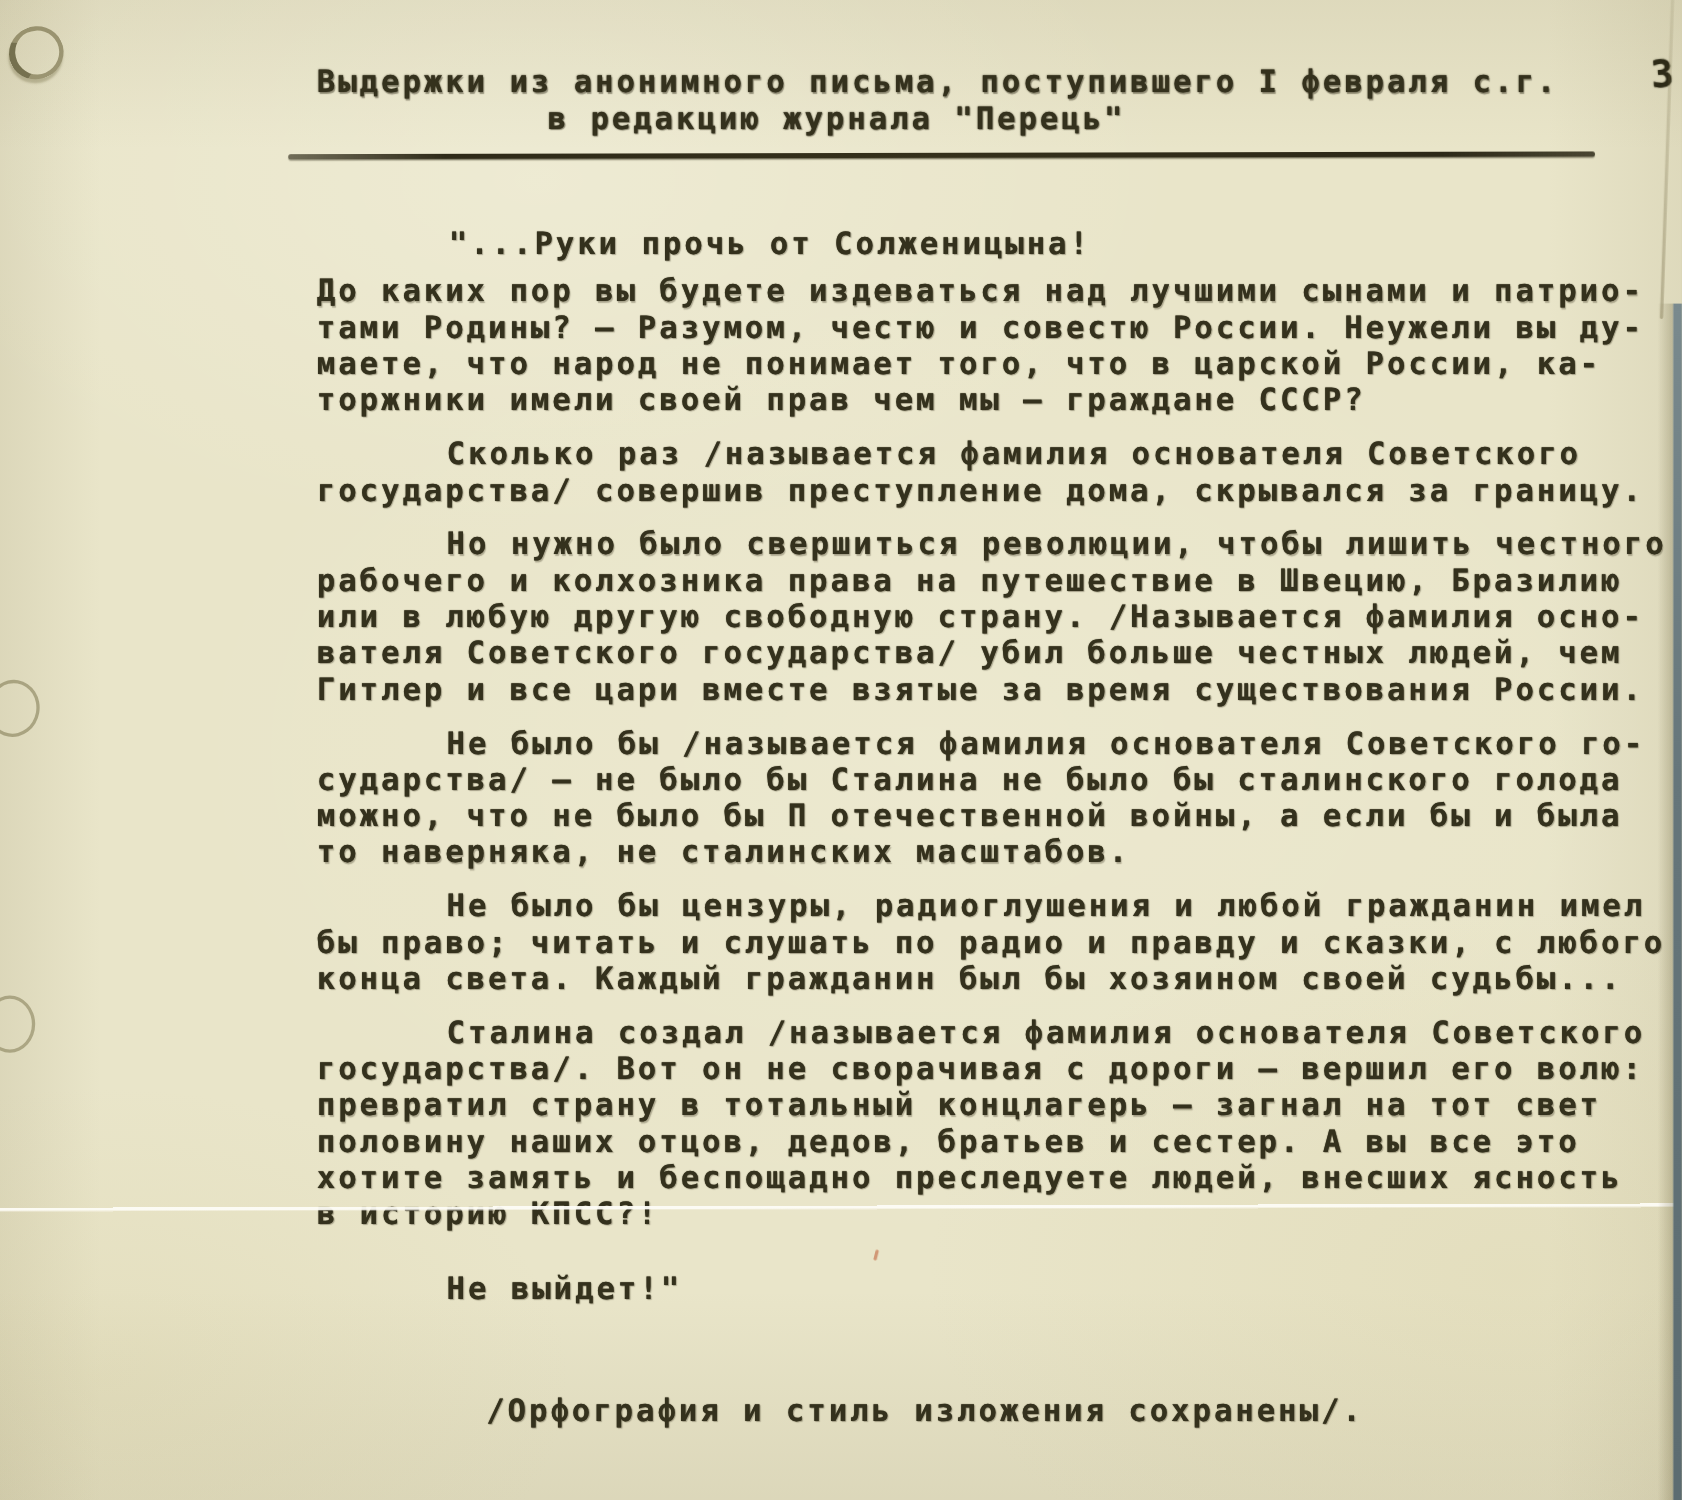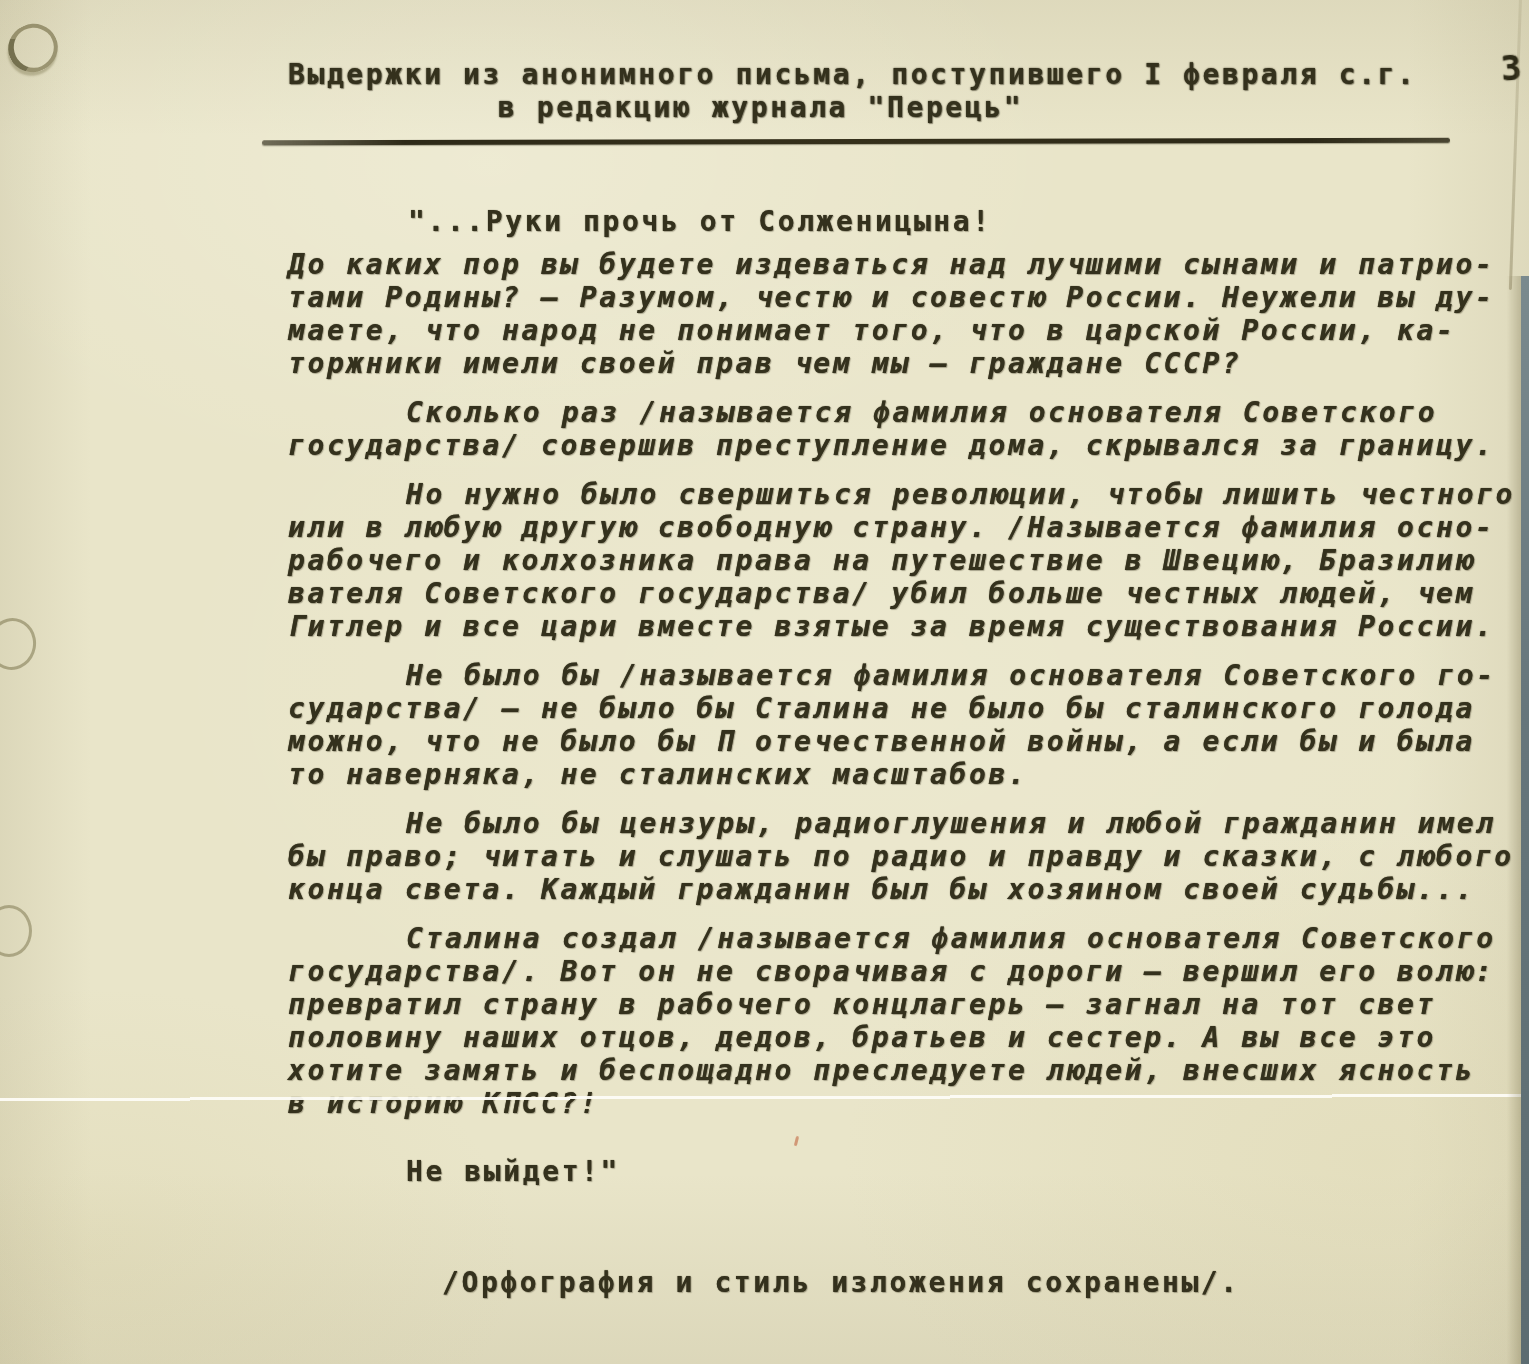--- a/index.html
+++ b/index.html
@@ -44,21 +44,21 @@
     position: absolute; left: -26px; top: 81px; width: 1188px; height: 5px;
     border-radius: 3px;
     background: linear-gradient(90deg, rgba(46,42,24,0.65), #2e2a18 12%, #35301b 50%, #2c2817 88%, rgba(46,42,24,0.85));
     box-shadow: 0 1px 1px rgba(46,42,24,0.35);
     transform: rotate(-0.12deg);
   }
 
   .title { position: absolute; left: 0; top: 147px; text-indent: 120px; }
 
   .letter-body { position: absolute; left: 0; top: 190px; width: 1235px; }
-  .paragraph { margin-bottom: 16px; font-style: italic; }
+  .paragraph { margin-bottom: 16px; }
   .paragraph.indented .line.first { text-indent: 118px; }
 
   .closing { position: absolute; left: 0; top: 1097px; text-indent: 118px; }
 
   .footer { position: absolute; left: 432px; top: 1266px; filter: blur(0.3px); }
 
   .page-number {
     position: absolute; left: 1501px; top: 48px;
     font-family: "DejaVu Sans Mono", monospace;
     font-weight: 700; font-size: 34px; color: #2d2a17;
@@ -128,40 +128,40 @@
           <div class="line">тами Родины? – Разумом, честю и совестю России. Неужели вы ду-</div>
           <div class="line">маете, что народ не понимает того, что в царской России, ка-</div>
           <div class="line">торжники имели своей прав чем мы – граждане СССР?</div>
         </div>
         <div class="paragraph indented">
           <div class="line first">Сколько раз /называется фамилия основателя Советского</div>
           <div class="line">государства/ совершив преступление дома, скрывался за границу.</div>
         </div>
         <div class="paragraph indented">
           <div class="line first">Но нужно было свершиться революции, чтобы лишить честного</div>
+          <div class="line">рабочего и колхозника права на путешествие в Швецию, Бразилию</div>
           <div class="line">или в любую другую свободную страну. /Называется фамилия осно-</div>
-          <div class="line">рабочего и колхозника права на путешествие в Швецию, Бразилию</div>
           <div class="line">вателя Советского государства/ убил больше честных людей, чем</div>
           <div class="line">Гитлер и все цари вместе взятые за время существования России.</div>
         </div>
         <div class="paragraph indented">
           <div class="line first">Не было бы /называется фамилия основателя Советского го-</div>
           <div class="line">сударства/ – не было бы Сталина не было бы сталинского голода</div>
           <div class="line">можно, что не было бы П отечественной войны, а если бы и была</div>
           <div class="line">то наверняка, не сталинских масштабов.</div>
         </div>
         <div class="paragraph indented">
           <div class="line first">Не было бы цензуры, радиоглушения и любой гражданин имел</div>
           <div class="line">бы право; читать и слушать по радио и правду и сказки, с любого</div>
           <div class="line">конца света. Каждый гражданин был бы хозяином своей судьбы...</div>
         </div>
         <div class="paragraph indented">
           <div class="line first">Сталина создал /называется фамилия основателя Советского</div>
           <div class="line">государства/. Вот он не сворачивая с дороги – вершил его волю:</div>
-          <div class="line">превратил страну в рабочего концлагерь – загнал на тот свет</div>
+          <div class="line">превратил страну в тотальный концлагерь – загнал на тот свет</div>
           <div class="line">половину наших отцов, дедов, братьев и сестер. А вы все это</div>
           <div class="line">хотите замять и беспощадно преследуете людей, внесших ясность</div>
           <div class="line">в историю КПСС?!</div>
         </div>
       </div>
 
     <div class="closing">Не выйдет!"</div>
   </div>
 
   <div class="footer typewriter">/Орфография и стиль изложения сохранены/.</div>

